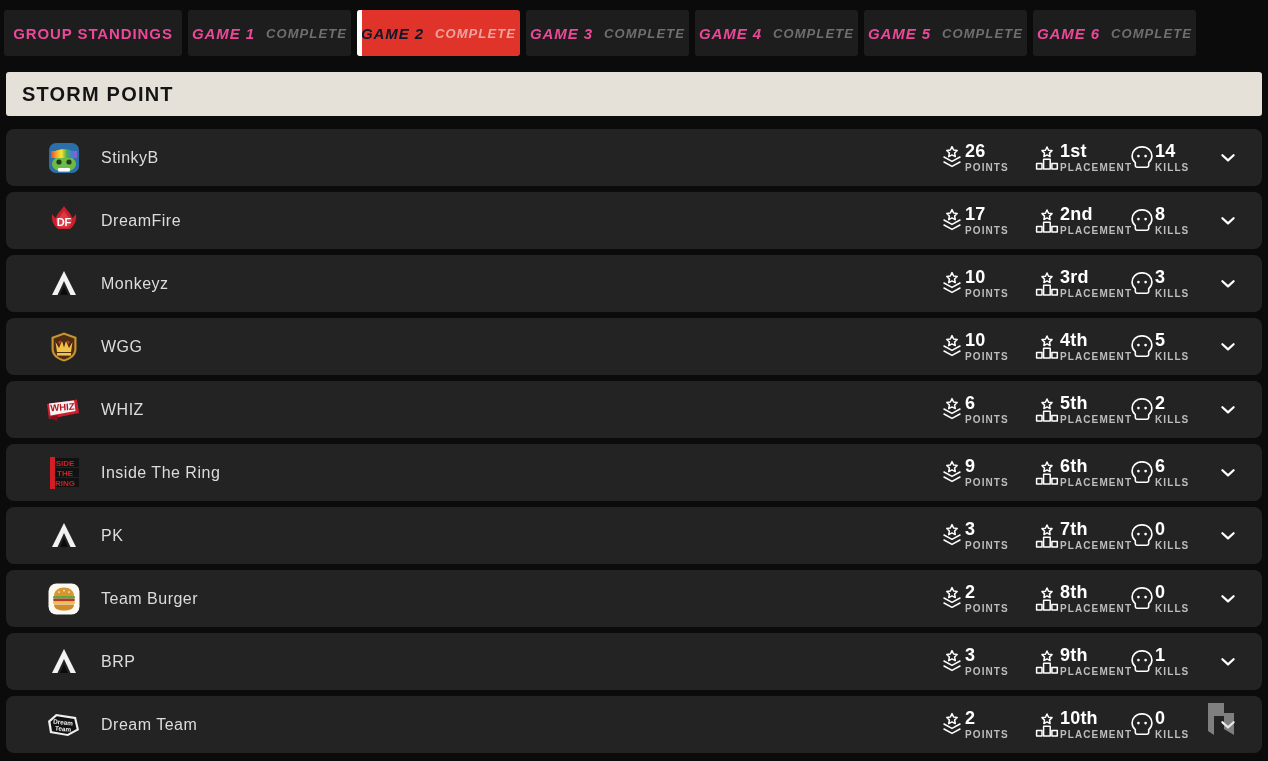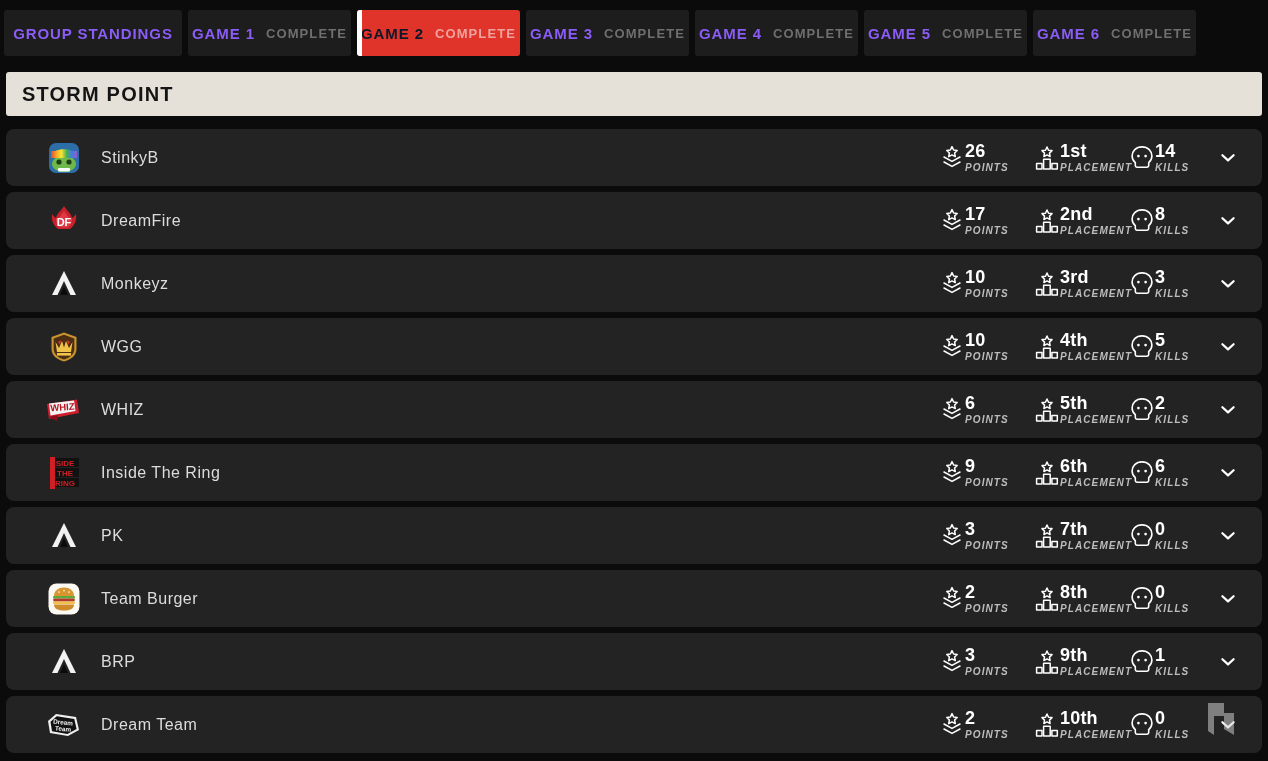--- a/index.html
+++ b/index.html
@@ -30,38 +30,38 @@
     justify-content: center;
     gap: 11px;
     background: #1d1d1d;
     border-radius: 3px;
     padding: 0 20px;
     cursor: pointer;
     overflow: hidden;
   }
 
   .tab.standings { flex: 0 0 178px; }
-  .tab.game      { flex: 0 0 163px; }
+  .tab.game      { flex: 0 0 163px; font-style: italic; }
 
   .tab.active {
     background: #e0342a;
   }
   .tab.active::before {
     content: "";
     position: absolute;
     left: 0; top: 0; bottom: 0;
     width: 5px;
     background: #ffffff;
   }
 
   .tab-label {
     font-size: 15px;
     font-weight: 700;
     letter-spacing: 0.9px;
-    color: #8b5cf6;
+    color: #ec4899;
     white-space: nowrap;
   }
   .tab.active .tab-label { color: #0f172a; }
 
   .tab-status {
     font-size: 13px;
     font-weight: 700;
     letter-spacing: 1.1px;
     color: #6f6f6f;
     white-space: nowrap;
@@ -161,21 +161,20 @@
     line-height: 19px;
     letter-spacing: 0.2px;
   }
   .stat-label {
     font-size: 10px;
     font-weight: 700;
     letter-spacing: 1.1px;
     color: #bdbdbd;
     line-height: 12px;
     margin-top: 1px;
-    font-style: italic;
   }
 
   .expand-chevron {
     width: 40px;
     display: flex;
     align-items: center;
     justify-content: center;
     cursor: pointer;
   }
 

